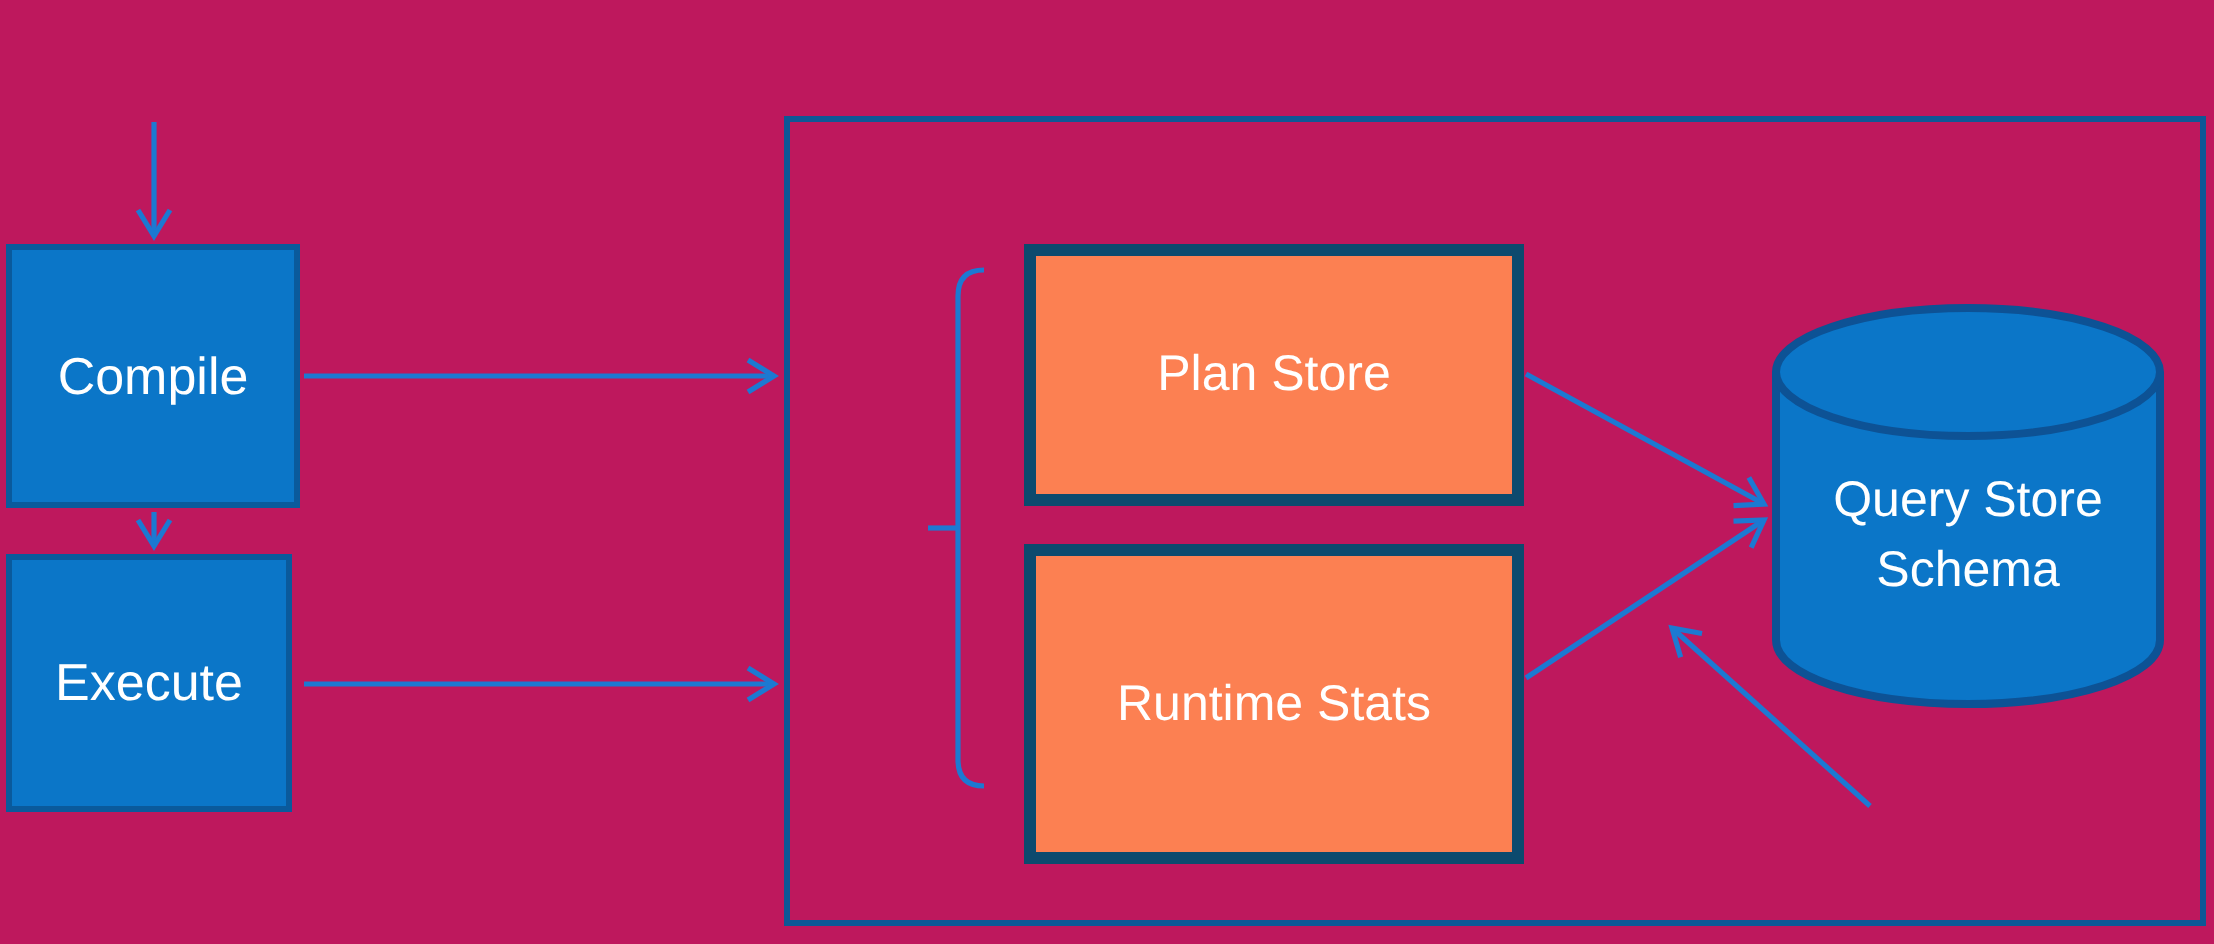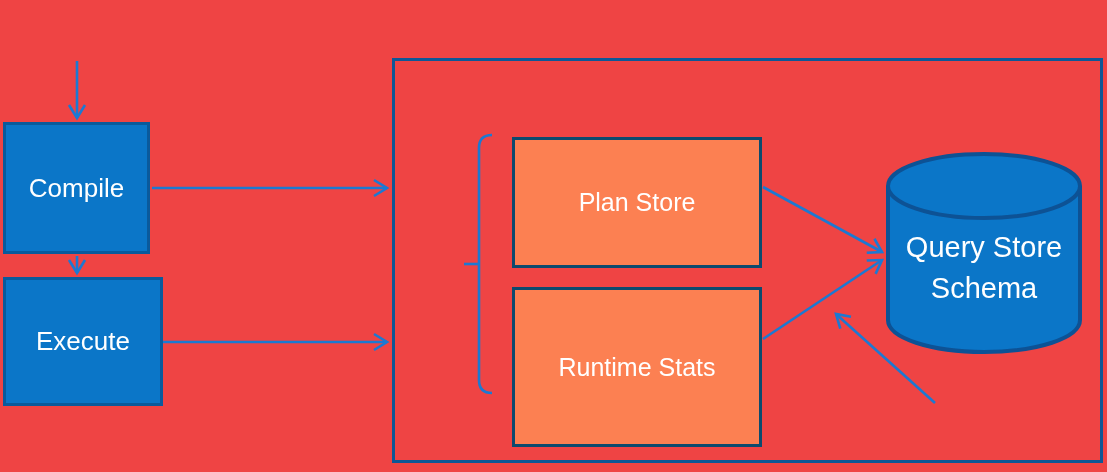--- a/index.html
+++ b/index.html
@@ -1,20 +1,20 @@
 <!DOCTYPE html>
 <html><head>
 <meta charset="utf-8">
 <style>
   html, body { margin: 0; padding: 0; background: #000; }
   #canvas {
     position: relative;
     width: 1107px;
     height: 472px;
-    background: #ef4444;
+    background: #be185d;
     font-family: "Liberation Sans", sans-serif;
     overflow: hidden;
   }
   #arrow-layer {
     position: absolute;
     left: 0; top: 0;
     width: 1107px; height: 472px;
   }
   .node {
     position: absolute;
@@ -25,46 +25,45 @@
     box-sizing: border-box;
     text-align: center;
   }
   .blue-node {
     background: #0b76c8;
     border: 3px solid #0a5a9c;
     font-size: 26px;
   }
   .orange-node {
     background: #fc8052;
-    border: 3px solid #0c4a6e;
+    border: 6px solid #0c4a6e;
     font-size: 25px;
-    margin-top: 15px;
   }
   #compile-node  { left: 3px;  top: 122px; width: 147px; height: 132px; }
-  #execute-node  { left: 3px;  top: 277px; width: 160px; height: 129px; }
+  #execute-node  { left: 3px;  top: 277px; width: 143px; height: 129px; }
   #query-store-container {
     position: absolute;
     left: 392px; top: 58px;
     width: 711px; height: 405px;
     border: 3px solid #0e5796;
     box-sizing: border-box;
     background: transparent;
   }
   #plan-store-node    { left: 512px; top: 122px; width: 250px; height: 131px; }
   #runtime-stats-node { left: 512px; top: 272px; width: 250px; height: 160px; }
   #cylinder-label {
     position: absolute;
     left: 899px; top: 198px;
     width: 170px; height: 140px;
     display: flex;
     align-items: center;
     justify-content: flex-end;
     text-align: center;
     color: #ffffff;
-    font-size: 29px;
+    font-size: 25px;
     line-height: 1.42;
   }
 </style>
 </head>
 <body>
 
 <div id="canvas">
 
   <svg id="arrow-layer" viewBox="0 0 1107 472" xmlns="http://www.w3.org/2000/svg">
     <defs>

